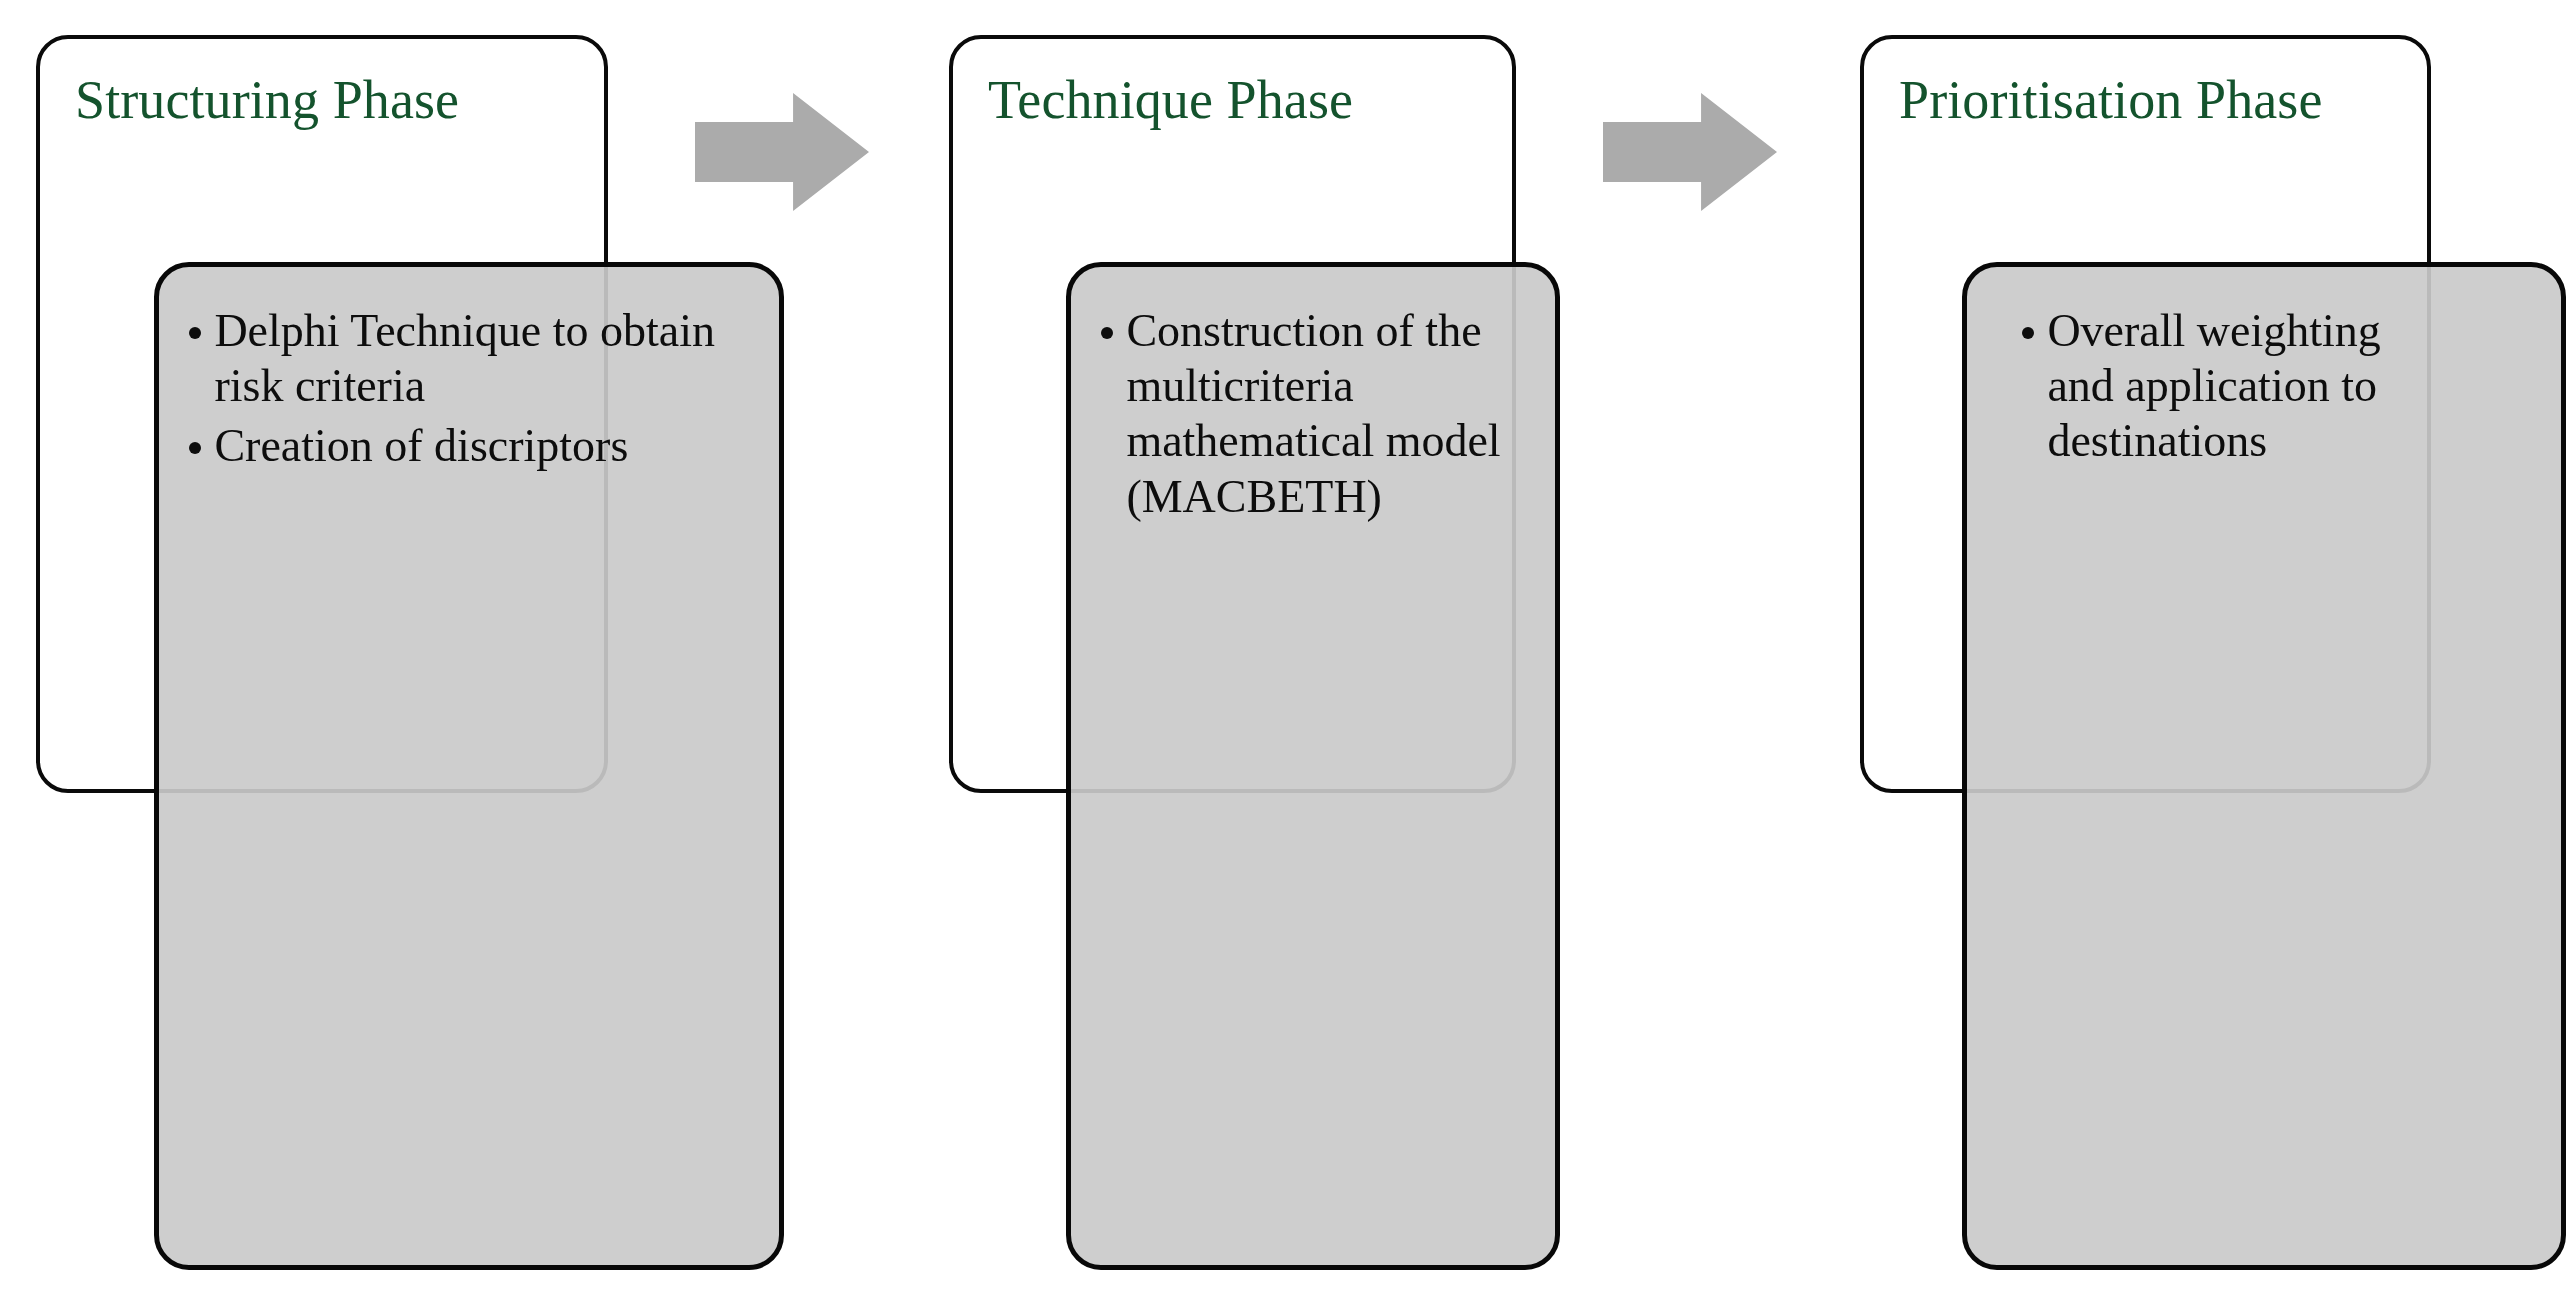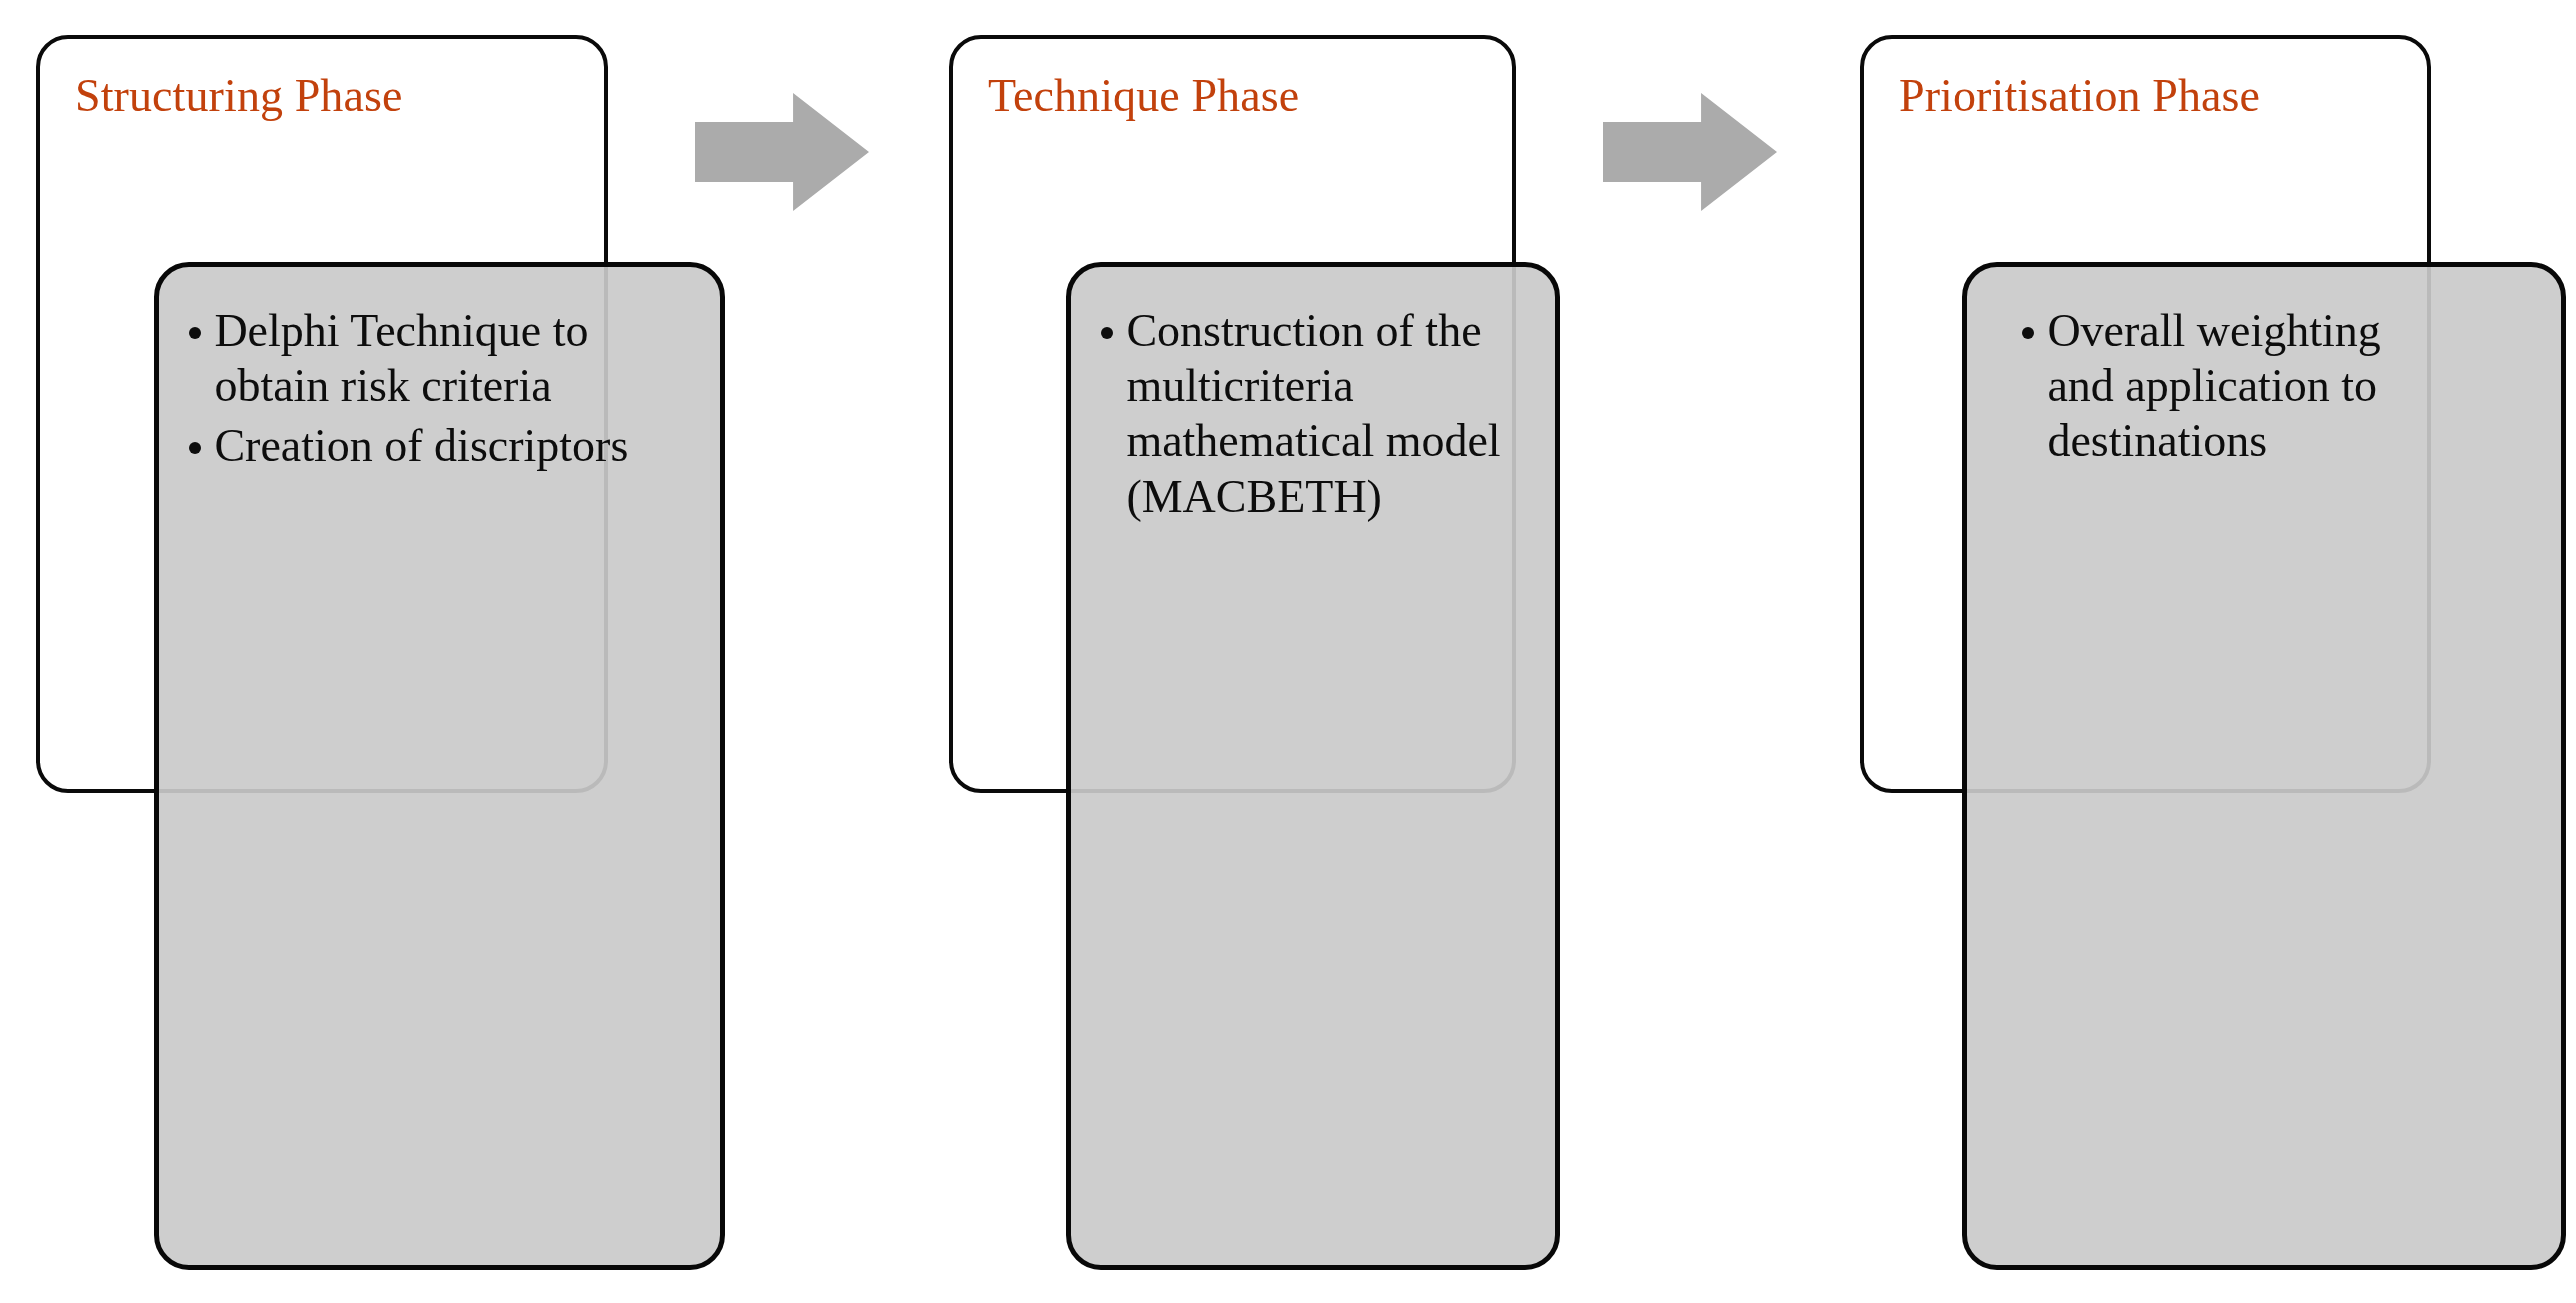--- a/index.html
+++ b/index.html
@@ -38,23 +38,23 @@
     border: 4.7px solid #0a0a0a;
     border-radius: 32px;
     z-index: 2;
   }
 
   .white-card-title {
     position: absolute;
     top: 30px;
     left: 35px;
     right: 20.5px;
-    font-size: 46px;
+    font-size: 54px;
     line-height: 1.17;
-    color: #c2410c;
+    color: #14532d;
     letter-spacing: 0.1px;
     white-space: pre-line;
   }
 
   
   .grey-card {
     position: absolute;
     box-sizing: border-box;
     background: rgba(202, 202, 202, 0.92);
     border: 5.5px solid #080808;
@@ -114,21 +114,21 @@
 <body>
 
 <div id="canvas">
 
   <div class="phase-group">
 
     <div class="white-card" style="left:36px; top:35px; width:572px; height:758px;">
       <div class="white-card-title">Structuring Phase</div>
     </div>
 
-    <div class="grey-card" style="left:154px; top:262px; width:571px; height:1008px;">
+    <div class="grey-card" style="left:154px; top:262px; width:630px; height:1008px;">
       <ul class="bullet-list" style="top:36px; left:27px; right:11px;">
         <li class="bullet-item">
           <span class="bullet-dot"></span>
           <span class="bullet-text">Delphi Technique to obtain risk criteria</span>
         </li>
         <li class="bullet-item">
           <span class="bullet-dot"></span>
           <span class="bullet-text">Creation of discriptors</span>
         </li>
       </ul>

